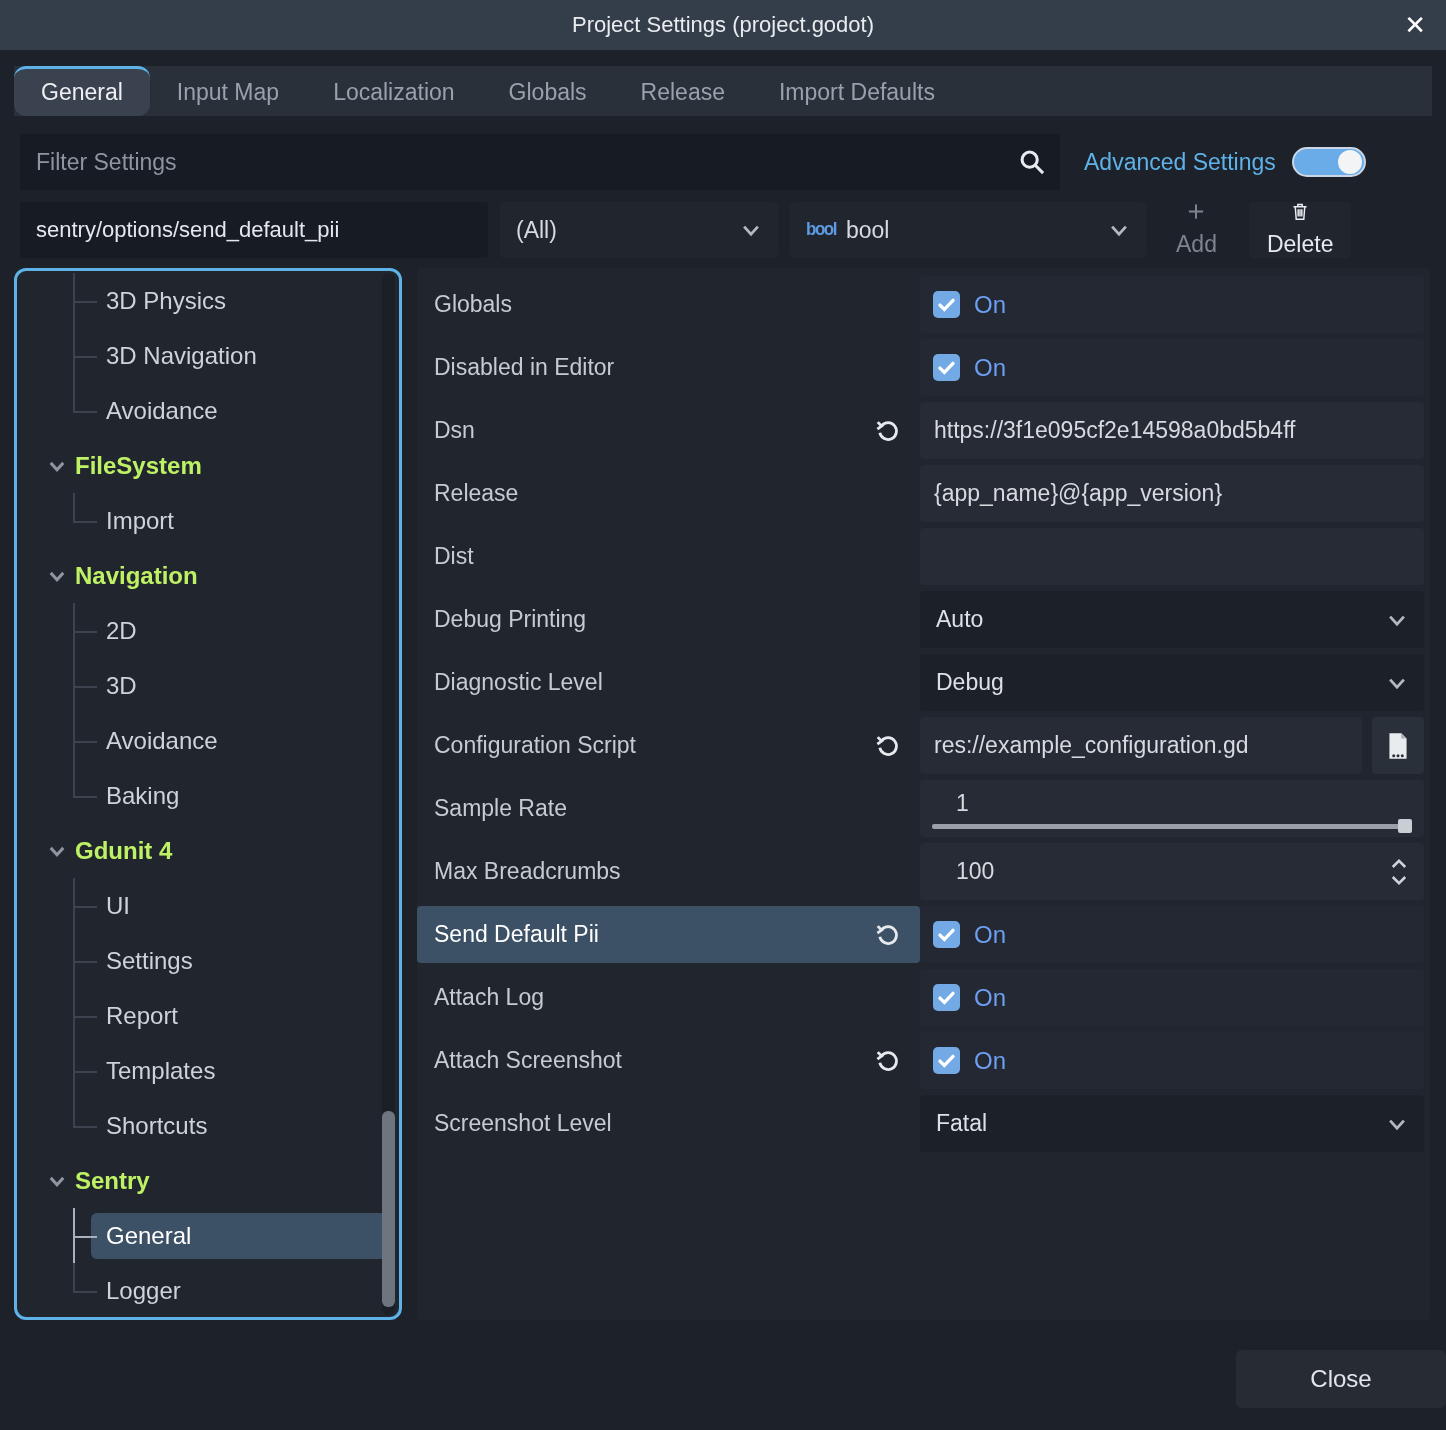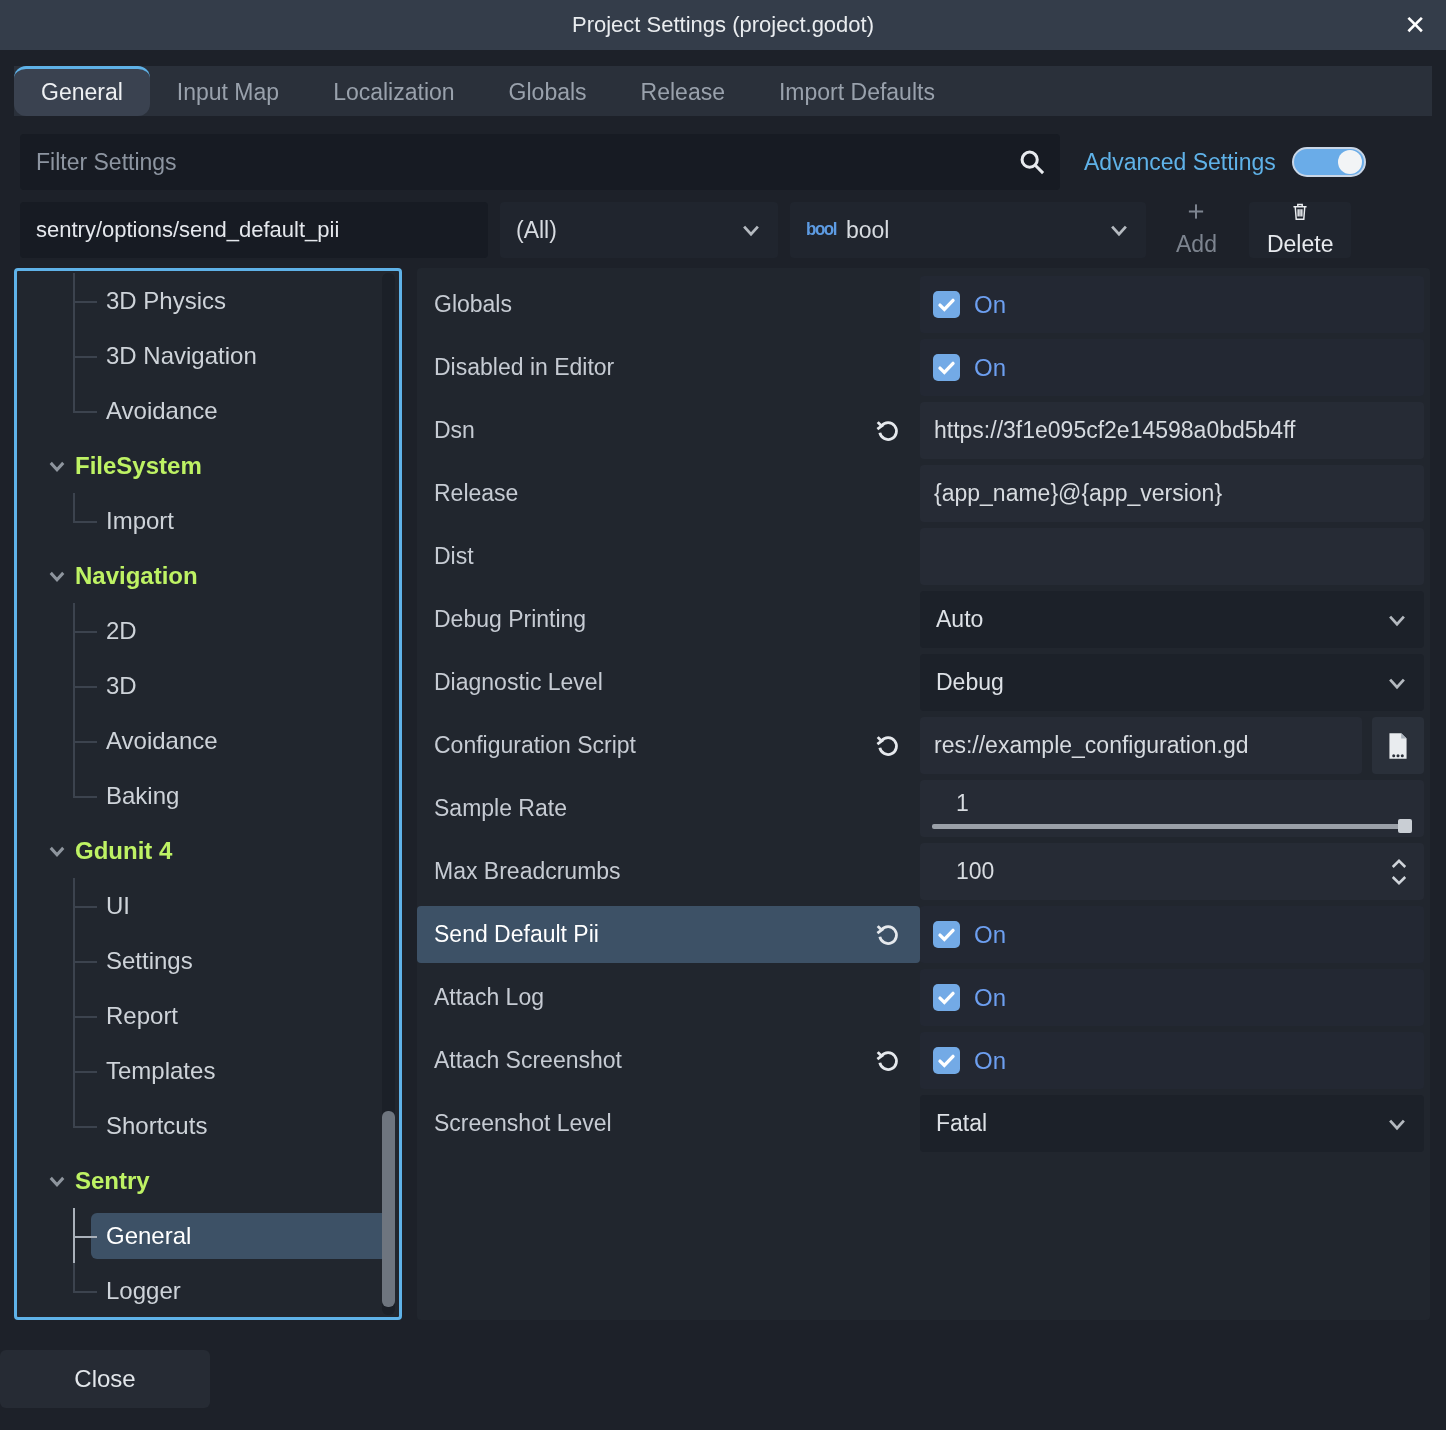--- a/index.html
+++ b/index.html
@@ -55,21 +55,21 @@
   .btn{height:56px;display:flex;align-items:center;gap:10px;border-radius:4px;padding:0 18px;font-size:23px;cursor:pointer;}
   .btn-add{color:#7d848f;flex-direction:column;}
   .btn-add svg{width:26px;height:26px;}
   .btn-delete{background:#20252e;color:#e7eaee;margin-left:2px;flex-direction:column;}
   .btn-delete svg{width:24px;height:26px;}
 
   
   .main{margin:10px 16px 0 14px;display:flex;gap:15px;height:1052px;}
 
   
-  .sidebar{width:388px;background:var(--panel-bg);border:3px solid var(--accent);border-radius:4px;position:relative;overflow:hidden;flex:none;}
+  .sidebar{width:388px;background:var(--panel-bg);border:3px solid var(--accent);border-radius:12px;position:relative;overflow:hidden;flex:none;}
   .tree{padding:2px 0 0 0;}
   .tree-section-header{display:flex;align-items:center;height:55px;padding-left:30px;cursor:pointer;}
   .tree-section-header .tchev{width:20px;height:20px;margin-right:8px;opacity:.8;}
   .tree-section-header .sec-label{font-weight:bold;font-size:24px;color:#bef264;}
   .tree-children{margin-left:56px;}
   .tree-item{position:relative;height:55px;display:flex;align-items:center;padding-left:30px;cursor:pointer;}
   .tree-item::before{content:'';position:absolute;left:0;top:0;bottom:0;width:2px;background:var(--tree-line);}
   .tree-item::after{content:'';position:absolute;left:0;top:50%;width:24px;height:2px;background:var(--tree-line);}
   .tree-item:last-child::before{bottom:50%;}
   .tree-item .item-label{color:#ced3d9;font-size:24px;padding:9px 15px;border-radius:6px;margin-left:-12px;white-space:nowrap;}
@@ -96,21 +96,21 @@
   .v-drop .chev{margin-left:auto;width:22px;height:22px;opacity:.85;}
   .v-slider{background:var(--field-bg);padding:0 0 0 36px;color:#d7dbe0;font-size:23px;cursor:pointer;}
   .slider-track{position:absolute;left:12px;right:12px;bottom:8px;height:5px;background:#9aa0a8;border-radius:2px;}
   .slider-handle{position:absolute;right:0;top:-5px;width:14px;height:14px;background:#c9ced4;border-radius:2px;}
   .v-spin{background:var(--field-bg);padding:0 14px 0 36px;color:#d7dbe0;font-size:23px;cursor:text;}
   .spin-arrows{margin-left:auto;width:22px;height:30px;cursor:pointer;}
   .file-btn{width:52px;height:57px;margin-left:8px;margin-right:2px;background:#2a303a;border-radius:4px;display:flex;align-items:center;justify-content:center;cursor:pointer;flex:none;}
   .file-btn svg{width:28px;height:30px;}
 
   
-  .footer{display:flex;justify-content:flex-start;margin-top:30px;}
+  .footer{display:flex;justify-content:flex-end;margin-top:30px;}
   .close-btn{width:210px;height:58px;background:#262b34;border-radius:6px;display:flex;align-items:center;justify-content:center;color:#e2e6ea;font-size:24px;cursor:pointer;}
 </style>
 </head>
 <body>
 
 <div class="titlebar">
   <span class="title">Project Settings (project.godot)</span>
   <span class="close">✕</span>
 </div>
 

